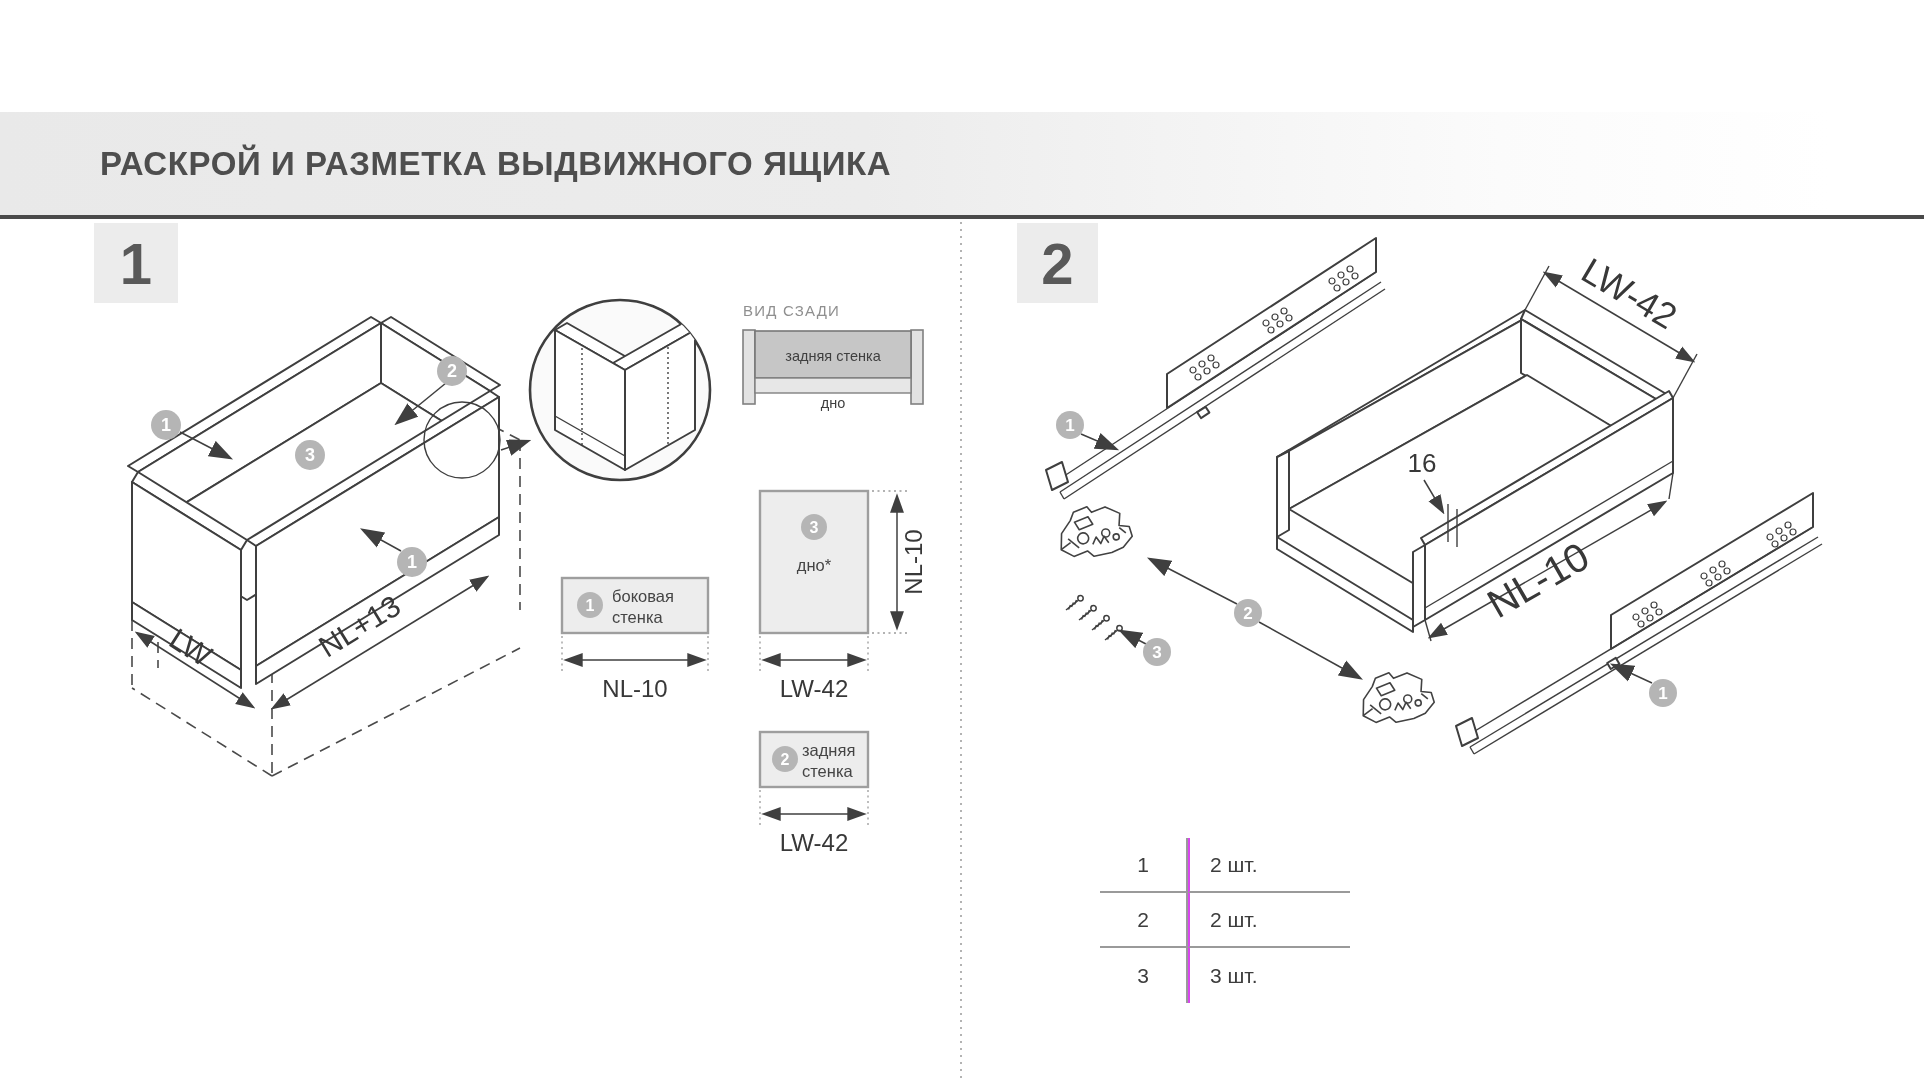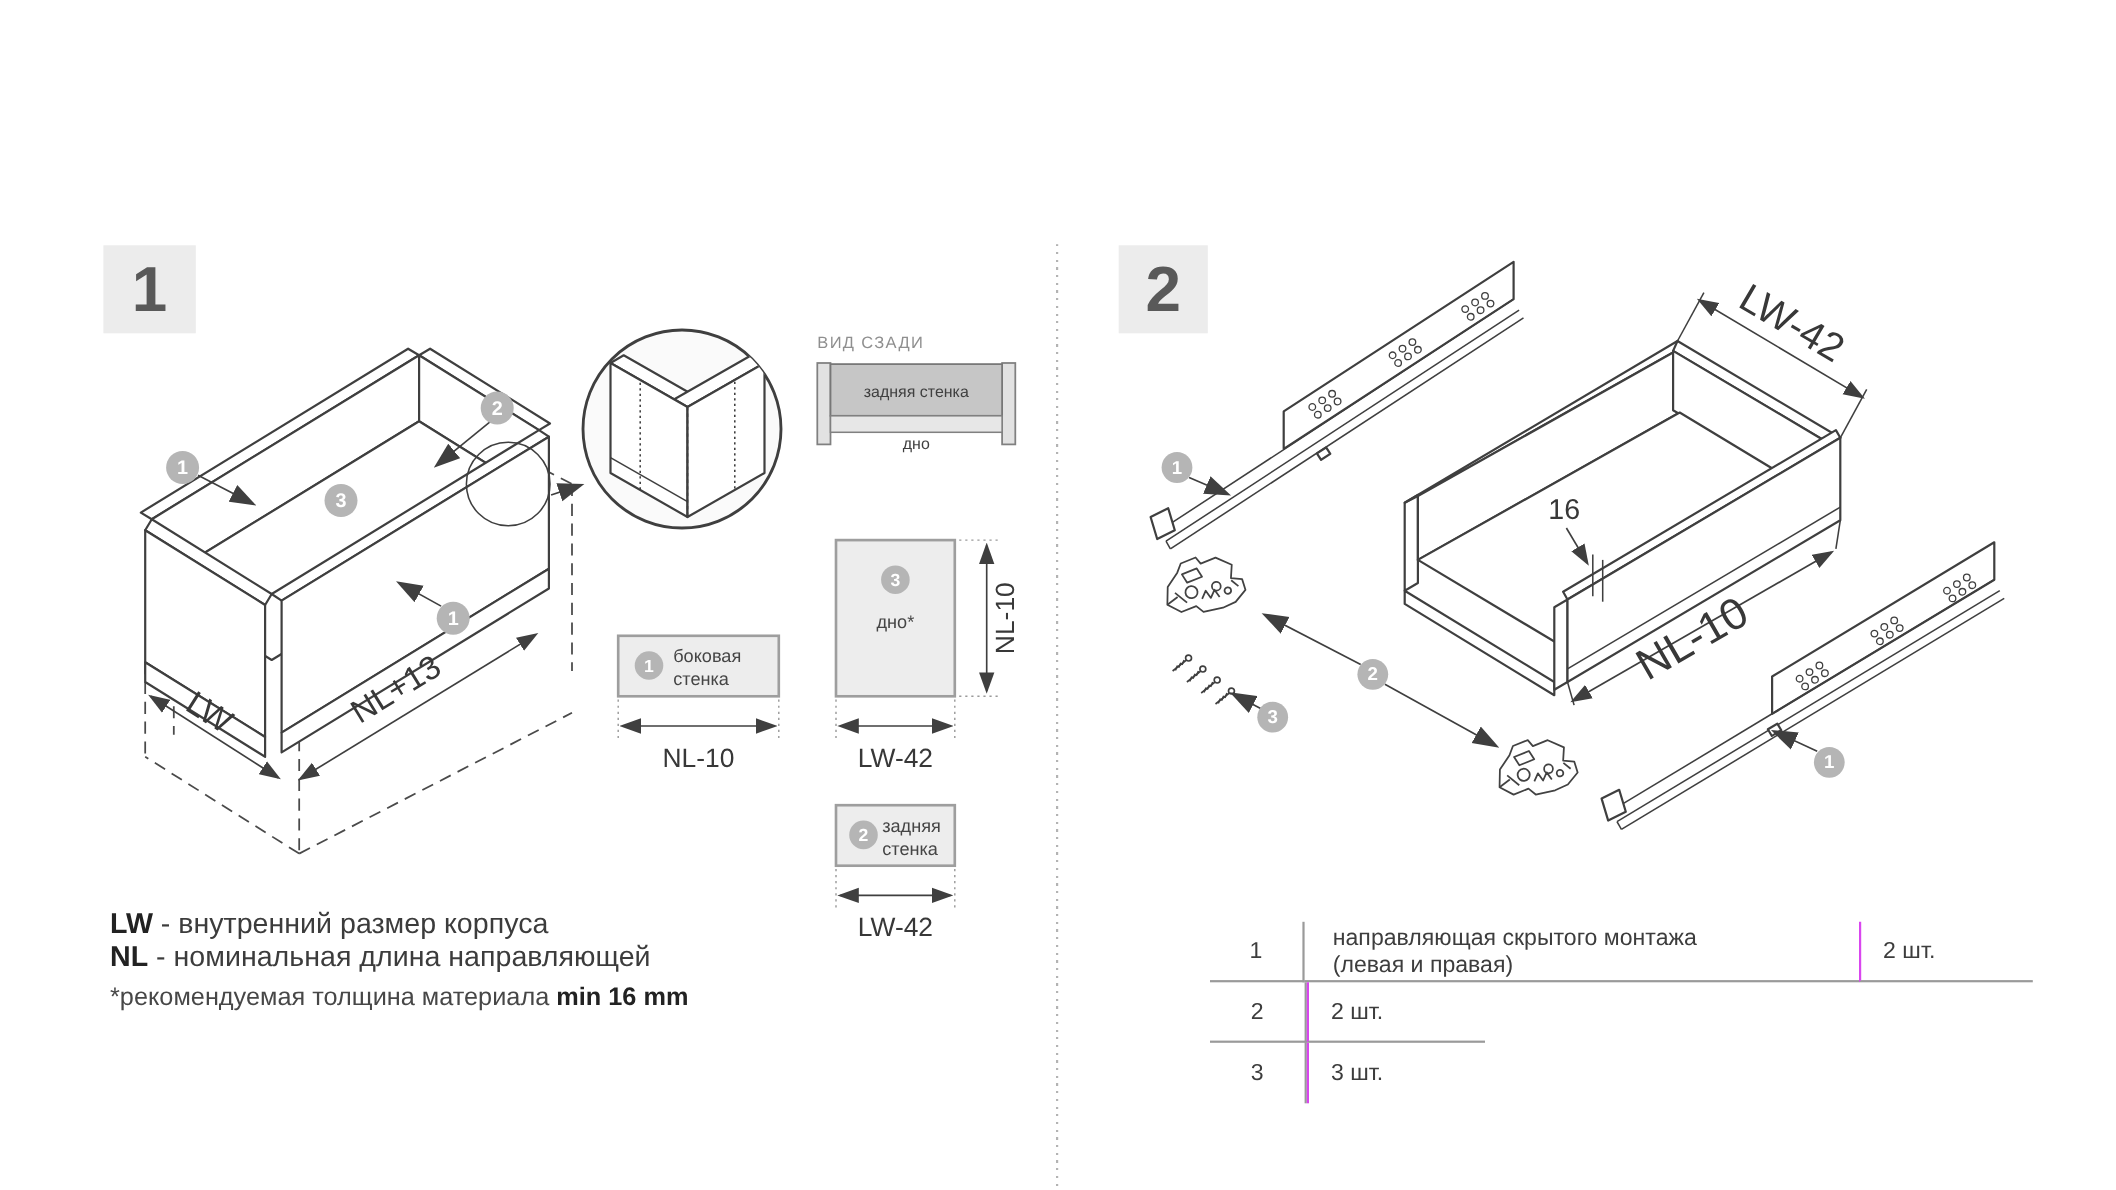--- a/index.html
+++ b/index.html
@@ -54,20 +54,23 @@
   .badge{fill:#b5b5b5;}
   .badgetxt{fill:#fff;font-weight:700;text-anchor:middle;}
   .paneltxt{fill:#454545;font-size:16.5px;}
   .holes circle{stroke:#3f3f3f;stroke-width:1.2;fill:none;}
 </style>
 </head>
 <body>
 
 <div id="page">
 
+  <div id="title-band">
+    <div class="t">РАСКРОЙ И РАЗМЕТКА ВЫДВИЖНОГО ЯЩИКА</div>
+  </div>
 
   <div id="num1" class="numtile">
     <span>1</span>
   </div>
   <div id="num2" class="numtile">
     <span>2</span>
   </div>
 
   <div id="divider"></div>
 
@@ -198,33 +201,20 @@
       <text class="badgetxt" x="705" y="544.5" font-size="16">2</text>
       <text class="paneltxt" x="722" y="536">задняя</text>
       <text class="paneltxt" x="722" y="557">стенка</text>
       <line class="dot" x1="680" y1="570" x2="680" y2="606"></line>
       <line class="dot" x1="788" y1="570" x2="788" y2="606"></line>
       <line class="dim" x1="684" y1="594" x2="784" y2="594" marker-start="url(#arr)" marker-end="url(#arr)"></line>
       <text class="dimtxt" font-size="24" text-anchor="middle" x="734" y="631">LW-42</text>
     </g>
   </svg>
 
-  <div id="legend">
-    <div class="ln">
-      <b>LW</b>
-      <span>- внутренний размер корпуса</span>
-    </div>
-    <div class="ln">
-      <b>NL</b>
-      <span>- номинальная длина направляющей</span>
-    </div>
-    <div class="note">
-      <span>*рекомендуемая толщина материала </span><b>min 16 mm</b>
-    </div>
-  </div>
 
   <svg id="svg2" class="svglayer" width="964" height="862" viewBox="0 0 964 862">
     <defs>
       <g id="hcluster" class="holes">
         <circle cx="0" cy="0" r="3"></circle>
           <circle cx="9" cy="-6" r="3"></circle>
           <circle cx="18" cy="-12" r="3"></circle>
         <circle cx="5" cy="7" r="3"></circle>
           <circle cx="14" cy="1" r="3"></circle>
           <circle cx="23" cy="-5" r="3"></circle>
@@ -340,26 +330,20 @@
 
       <line class="dim" stroke-width="2.6" x1="186" y1="424" x2="161" y2="411" marker-end="url(#arrb)"></line>
       <circle class="badge" cx="197" cy="432" r="14"></circle>
       <text class="badgetxt" x="197" y="437.5" font-size="17">3</text>
     </g>
   </svg>
 
   <div id="parts-table">
     <div class="row">
       <div class="cell c-num">1</div>
-      <div class="cell c-name">
-        <div>
-          <div>направляющая скрытого монтажа</div>
-          <div class="nm2">(левая и правая)</div>
-        </div>
-      </div>
       <div class="cell c-qty">2 шт.</div>
     </div>
     <div class="row">
       <div class="cell c-num">2</div>
       <div class="cell c-qty">2 шт.</div>
     </div>
     <div class="row">
       <div class="cell c-num">3</div>
       <div class="cell c-qty">3 шт.</div>
     </div>

